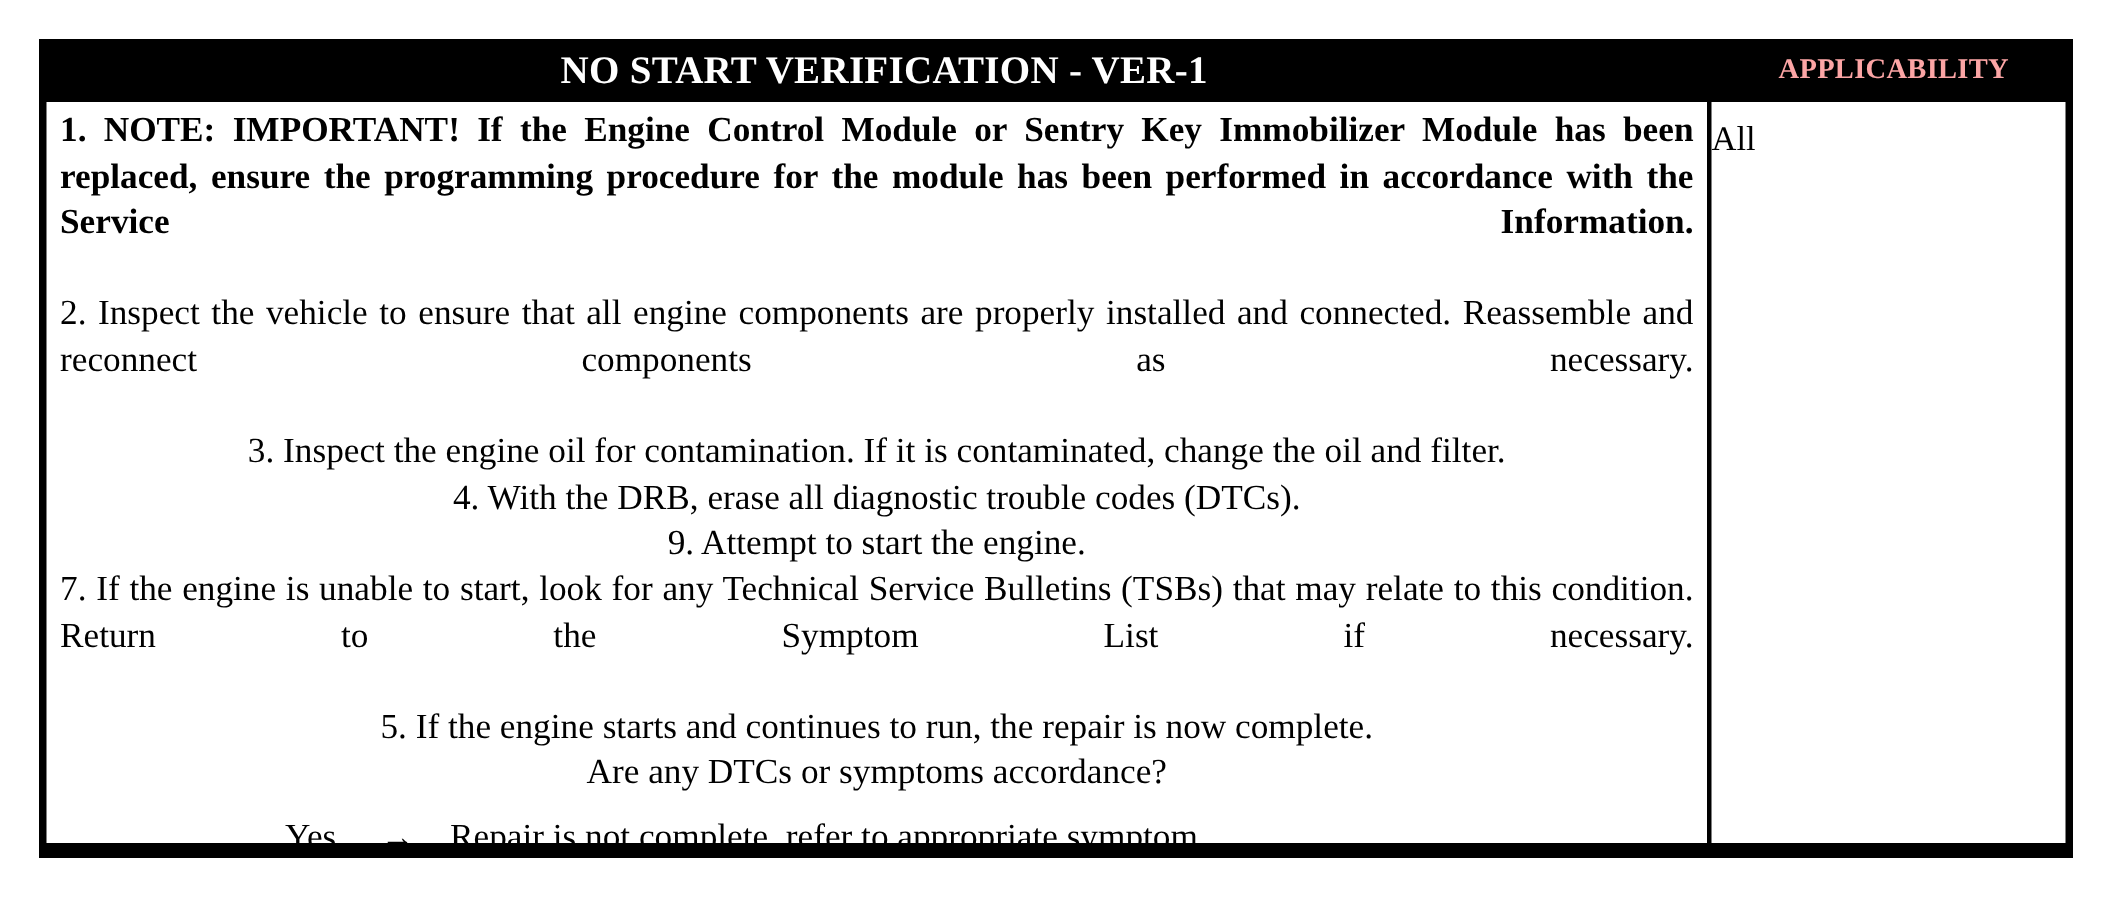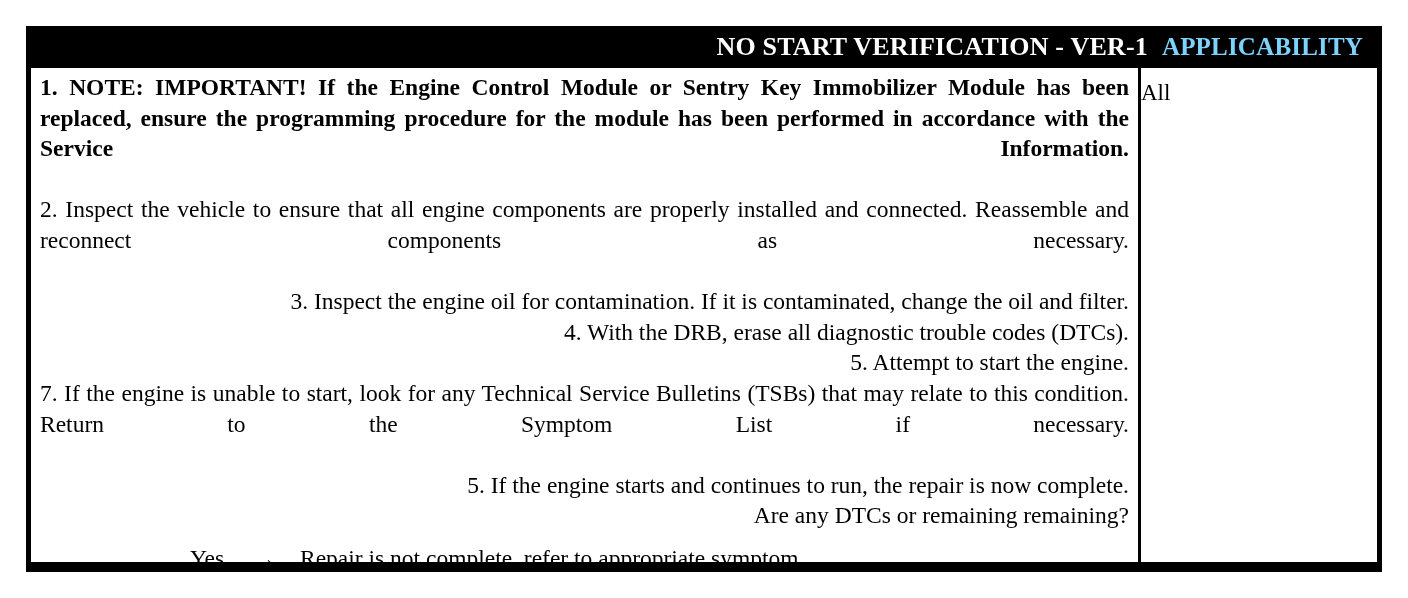--- a/index.html
+++ b/index.html
@@ -38,38 +38,38 @@
     display: flex;
     align-items: center;
   }
   .header-title {
     position: absolute;
     left: 5px;
     top: 0;
     width: 1117px;
     height: 52px;
     line-height: 42px;
-    text-align: right;
+    text-align: center;
     color: #ffffff;
     font-weight: bold;
     font-size: 26px;
     letter-spacing: 0.2px;
     white-space: nowrap;
   }
   .header-applicability {
     position: absolute;
     left: 1122px;
     top: 0;
     width: 229px;
     height: 42px;
     line-height: 42px;
     text-align: center;
-    color: #7dd3fc;
+    color: #fca5a5;
     font-weight: bold;
-    font-size: 25px;
+    font-size: 19px;
     letter-spacing: 0.2px;
     white-space: nowrap;
     font-family: Liberation Serif, serif;
   }
 
   
   .body-row {
     position: absolute;
     left: 5px;
     top: 42px;
@@ -124,21 +124,21 @@
   .step-line.bold {
     font-weight: bold;
   }
   
   .step-line::after {
     content: "";
     display: inline-block;
     width: 100%;
   }
   .step-line.nojustify {
-    text-align: right;
+    text-align: center;
   }
   .step-line.nojustify::after { content: none; }
 
   
   .branches {
     margin-top: 12px;
   }
   .branch {
     display: flex;
     align-items: baseline;
@@ -179,27 +179,27 @@
 
         <p class="step-line bold">1. NOTE: IMPORTANT! If the Engine Control Module or Sentry Key Immobilizer Module has been replaced, ensure the programming procedure for the module has been performed in accordance with the Service Information.</p>
 
         <p class="step-line">2. Inspect the vehicle to ensure that all engine components are properly installed and connected. Reassemble and reconnect components as necessary.</p>
 
         <p class="step-line nojustify">3. Inspect the engine oil for contamination. If it is contaminated, change the oil and filter.</p>
 
         <p class="step-line nojustify">4. With the DRB, erase all diagnostic trouble codes (DTCs).</p>
 
 
-        <p class="step-line nojustify">5. Attempt to start the engine.</p>
+        <p class="step-line nojustify">9. Attempt to start the engine.</p>
 
         <p class="step-line">7. If the engine is unable to start, look for any Technical Service Bulletins (TSBs) that may relate to this condition. Return to the Symptom List if necessary.</p>
 
         <p class="step-line nojustify">5. If the engine starts and continues to run, the repair is now complete.</p>
 
-        <p class="step-line nojustify">Are any DTCs or remaining remaining?</p>
+        <p class="step-line nojustify">Are any DTCs or symptoms accordance?</p>
       </div>
 
       <div class="branches">
 
         <div class="branch">
           <span class="branch-label">Yes</span>
           <span class="branch-arrow">→</span>
           <span class="branch-text">Repair is not complete, refer to appropriate symptom.</span>
         </div>
 

